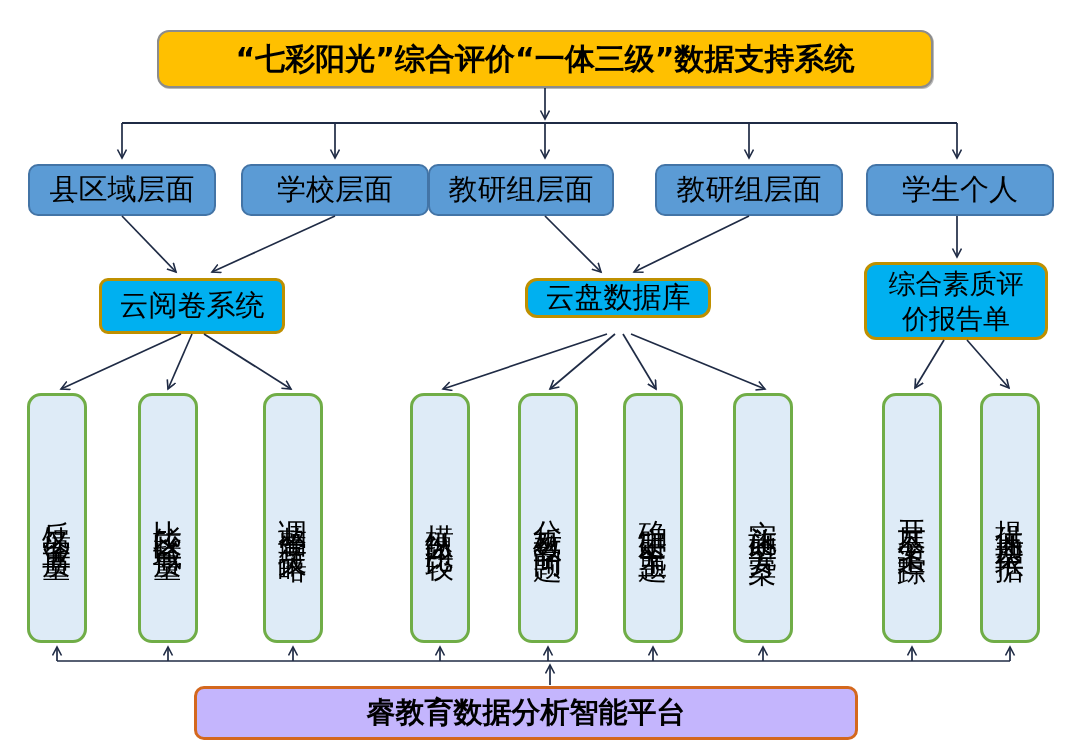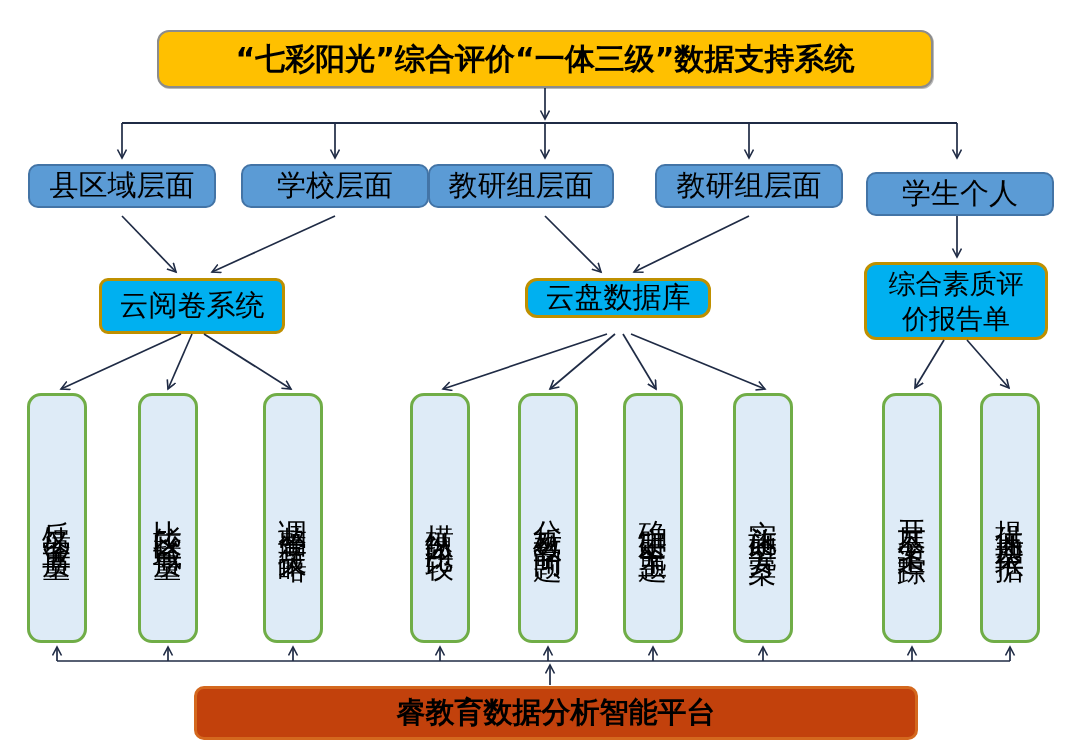--- a/index.html
+++ b/index.html
@@ -25,31 +25,31 @@
   .title-box {
     left: 157px; top: 30px; width: 776px; height: 58px;
     background: #FFC000;
     border: 2px solid #8C8C8C;
     border-radius: 12px;
     font-size: 30px;
     font-weight: bold;
     box-shadow: 1px 1px 0 #b9b9b9;
   }
   .level {
-    top: 164px; height: 44px;
+    top: 164px; height: 52px;
     background: #5B9BD5;
     border: 2px solid #4374A6;
     border-radius: 10px;
     font-size: 29px;
   }
   .lv1 { left: 28px;  width: 188px; }
   .lv2 { left: 241px; width: 188px; }
   .lv3 { left: 428px; width: 186px; text-align: right; }
   .lv4 { left: 655px; width: 188px; }
-  .lv5 { left: 866px; width: 188px; margin-top: 8px; }
+  .lv5 { left: 866px; width: 188px; }
   .system {
     background: #00B0F0;
     border: 3px solid #BF9000;
     border-radius: 12px;
     font-size: 29px;
   }
   .sys1 { left: 99px;  top: 278px; width: 186px; height: 56px; border-radius: 9px; }
   .sys2 { left: 525px; top: 278px; width: 186px; height: 40px; }
   .sys3 { left: 864px; top: 262px; width: 184px; height: 78px;
           font-size: 27px; line-height: 1.3; padding: 0 12px; }
@@ -68,22 +68,22 @@
   .f1 { left: 27px; }
   .f2 { left: 138px; }
   .f3 { left: 263px; }
   .f4 { left: 410px; }
   .f5 { left: 518px; }
   .f6 { left: 623px; }
   .f7 { left: 733px; }
   .f8 { left: 882px; }
   .f9 { left: 980px; }
   .platform {
-    left: 194px; top: 686px; width: 724px; height: 54px;
-    background: #c2410c;
+    left: 194px; top: 686px; width: 664px; height: 54px;
+    background: #c4b5fd;
     border: 3px solid #D4681E;
     border-radius: 10px;
     font-size: 29px;
     font-weight: bold;
   }
   svg.arrows {
     position: absolute;
     left: 0; top: 0;
     z-index: 5;
     pointer-events: none;

